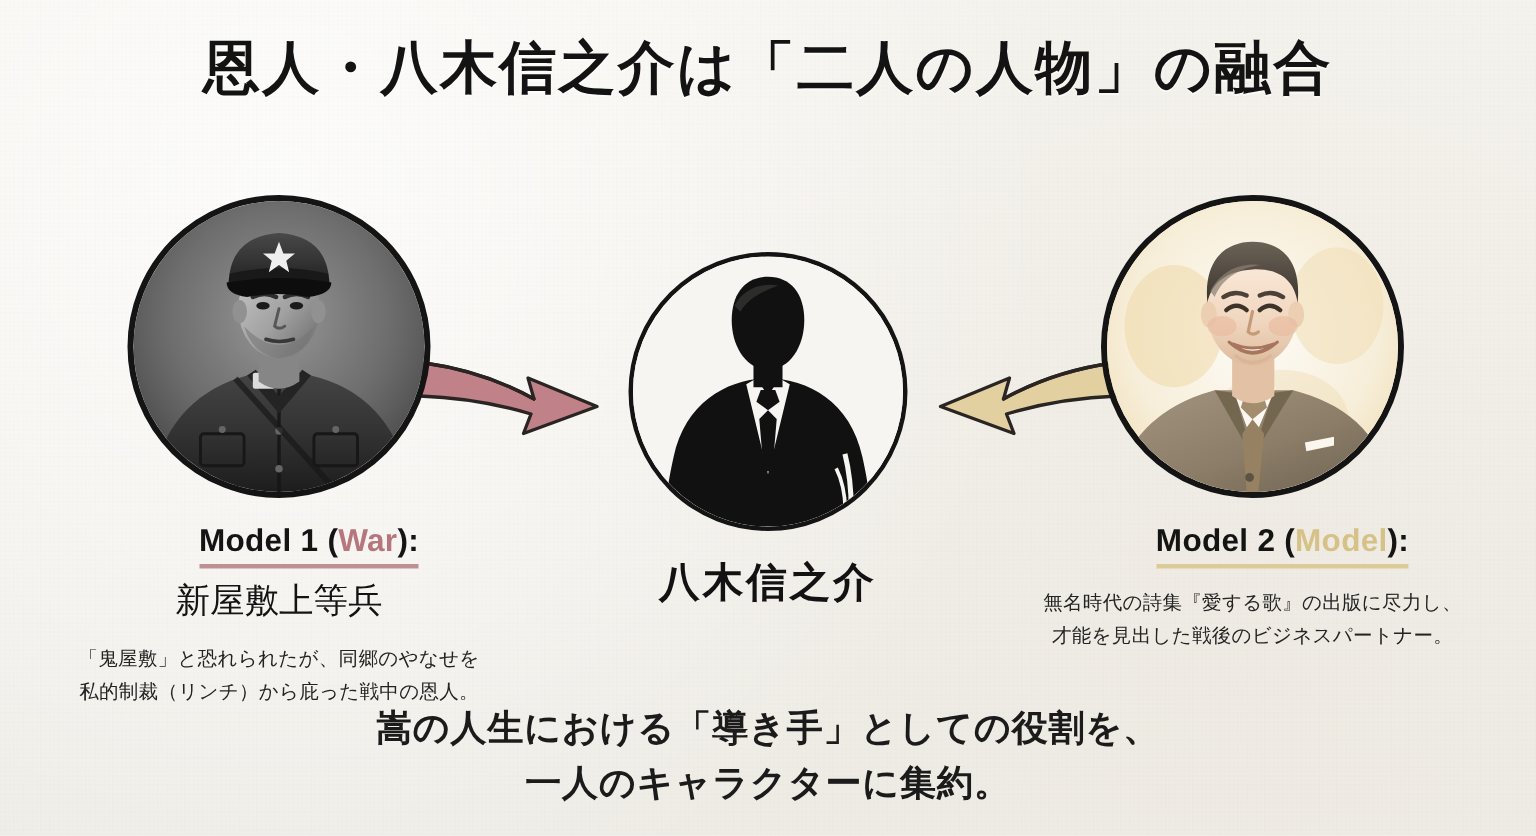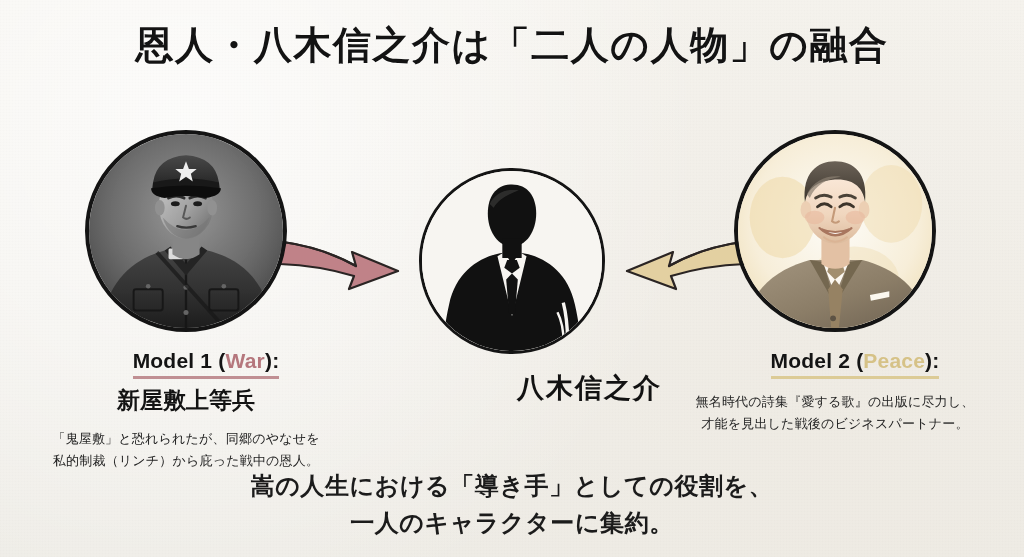--- a/index.html
+++ b/index.html
@@ -110,42 +110,41 @@
   }
   .model-head.war  { border-bottom: 3px solid #c08f93; padding-bottom: 2px; }
   .model-head .accent-peace {
     color: #d6c287;
   }
   .model-head.peace { border-bottom: 3px solid #dccb96; padding-bottom: 2px; }
 
   .model-name {
     margin-top: 7px;
     font-size: 23px;
-    font-weight: 700;
+    font-weight: 400;
     color: #131313;
     line-height: 1.3;
   }
   .model-desc {
     margin-top: 12px;
     font-size: 13px;
     font-weight: 400;
     color: #232323;
     line-height: 1.65;
     letter-spacing: .2px;
   }
   .model-desc div { white-space: nowrap; }
 
   .center-name {
     margin-top: 16px;
     font-family: "DejaVu Serif", "Liberation Serif", serif;
     font-size: 27px;
     font-weight: 700;
     color: #121212;
     letter-spacing: 2px;
-    text-align: right;
   }
 
   
   .arrows {
     position: absolute;
     inset: 0;
     z-index: 4;
     pointer-events: none;
   }
 
@@ -395,21 +394,21 @@
           <path d="M100 76 L97 90 Q100 93 104 90" stroke="#c49a79" stroke-width="2.2" fill="none" stroke-linecap="round"></path>
 
           <path d="M86 98 Q100 110 115 98 Q100 104 86 98 Z" fill="#fdfaf6" stroke="#a8765f" stroke-width="2"></path>
           <path d="M84 97 Q100 112 117 97" stroke="#a8765f" stroke-width="2.2" fill="none" stroke-linecap="round"></path>
 
           <path d="M88 106 Q100 116 113 106" stroke="#d9b192" stroke-width="2" fill="none" opacity=".8"></path>
         </svg>
       </div>
     </div>
 
-    <div class="model-head peace"><span>Model 2 (</span><span class="accent-peace">Peace</span><span>):</span></div>
+    <div class="model-head peace"><span>Model 2 (</span><span class="accent-peace">Model</span><span>):</span></div>
 
 
     <div class="model-desc">
       <div>無名時代の詩集『愛する歌』の出版に尽力し、</div>
       <div>才能を見出した戦後のビジネスパートナー。</div>
     </div>
   </div>
 
   <div class="footer">
     <div>嵩の人生における「導き手」としての役割を、</div>

